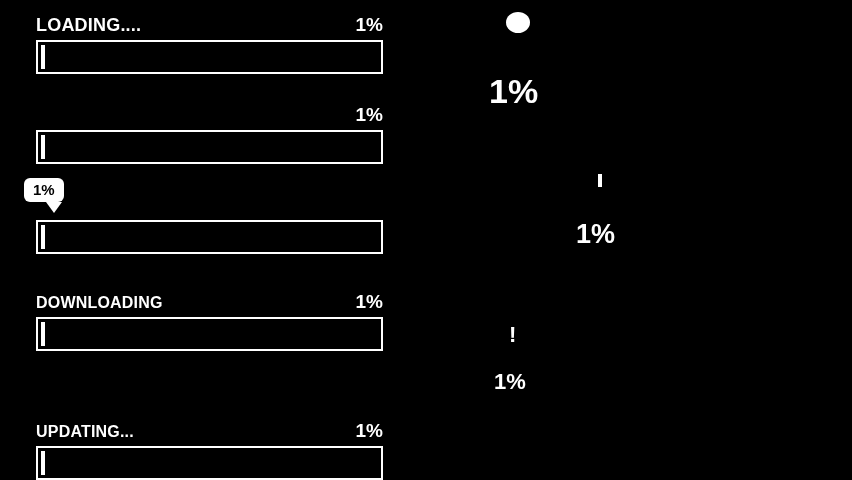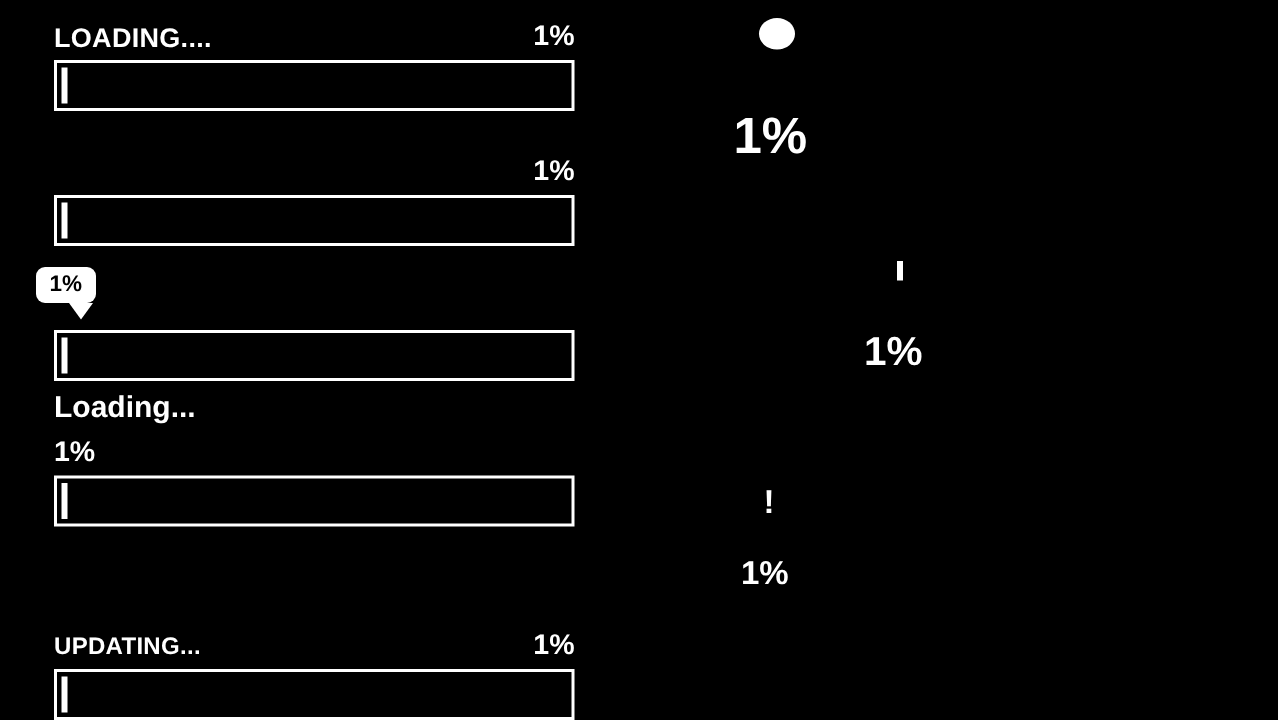--- a/index.html
+++ b/index.html
@@ -166,25 +166,25 @@
   <div class="bar-group" style="top:220px;">
     <div class="tooltip-wrap">
       <div class="tooltip">
         <span>1%</span>
         <span class="tooltip-tail"></span>
       </div>
     </div>
     <div class="track" style="margin-top:0;">
       <div class="fill"></div>
     </div>
-    <div class="caption">Loading...</div>
   </div>
 
   <div class="bar-group" style="top:289px;">
     <div class="bar-head">
+      <span class="bar-label small-caps-thin">DOWNLOADING</span>
       <span class="bar-pct">1%</span>
     </div>
     <div class="track">
       <div class="fill"></div>
     </div>
   </div>
 
   <div class="bar-group" style="top:382px;margin-top:36px;">
     <div class="bar-head">
       <span class="bar-label small-caps-thin">UPDATING...</span>

